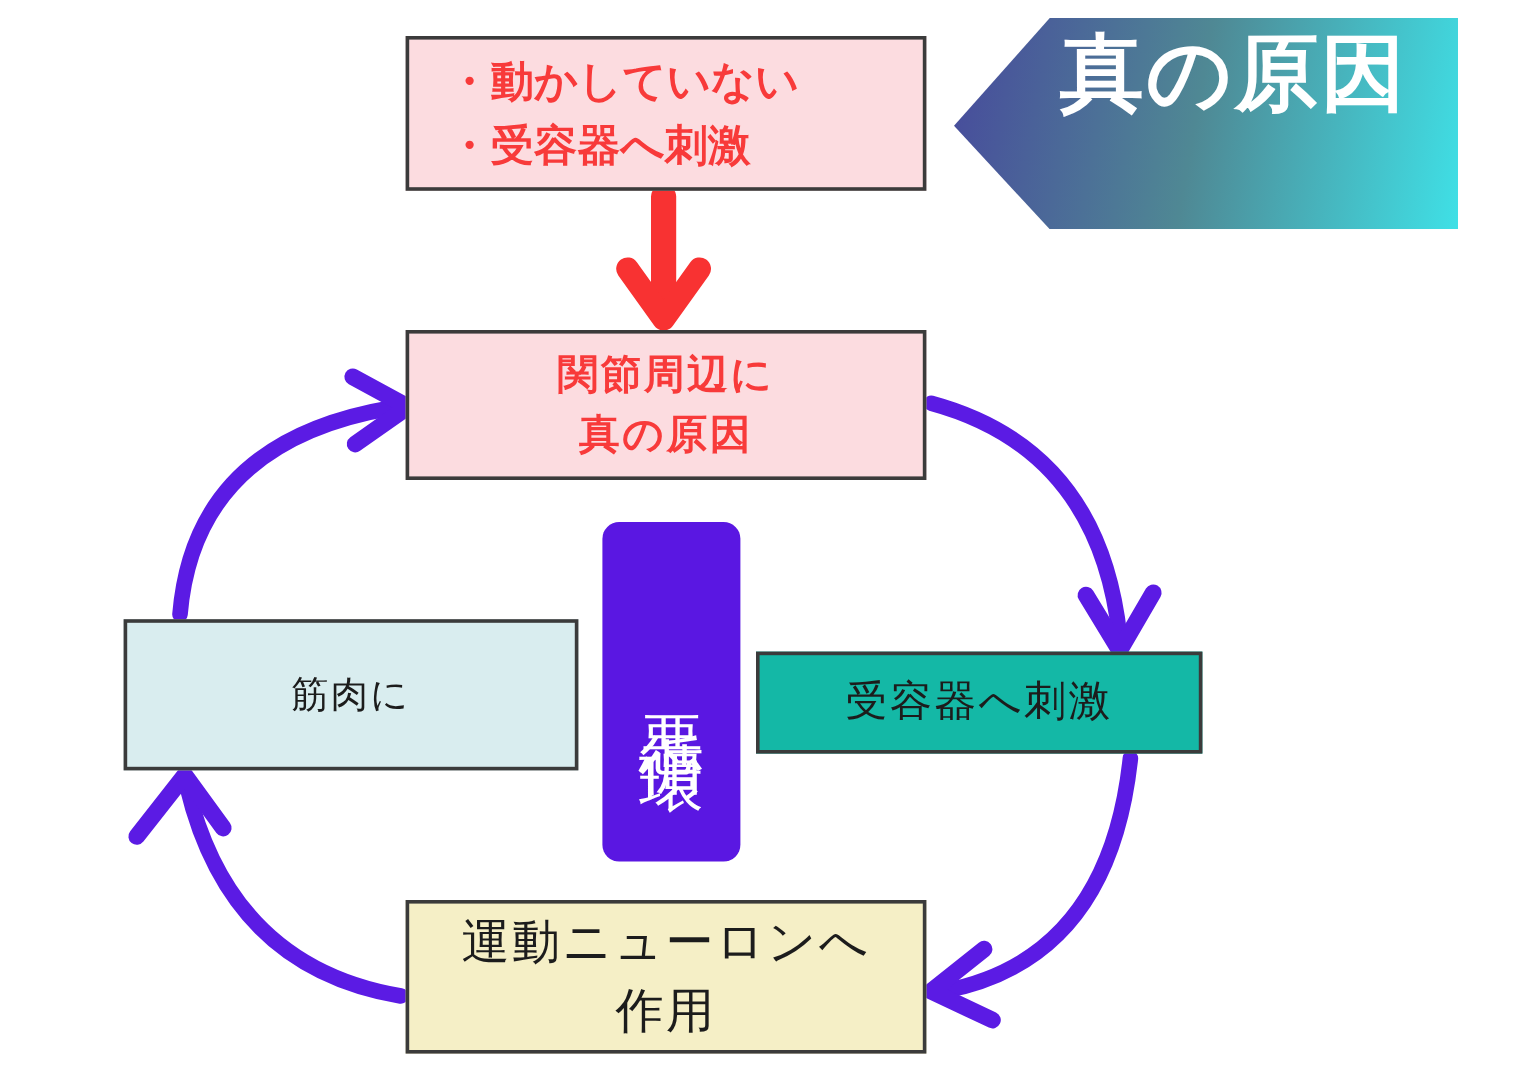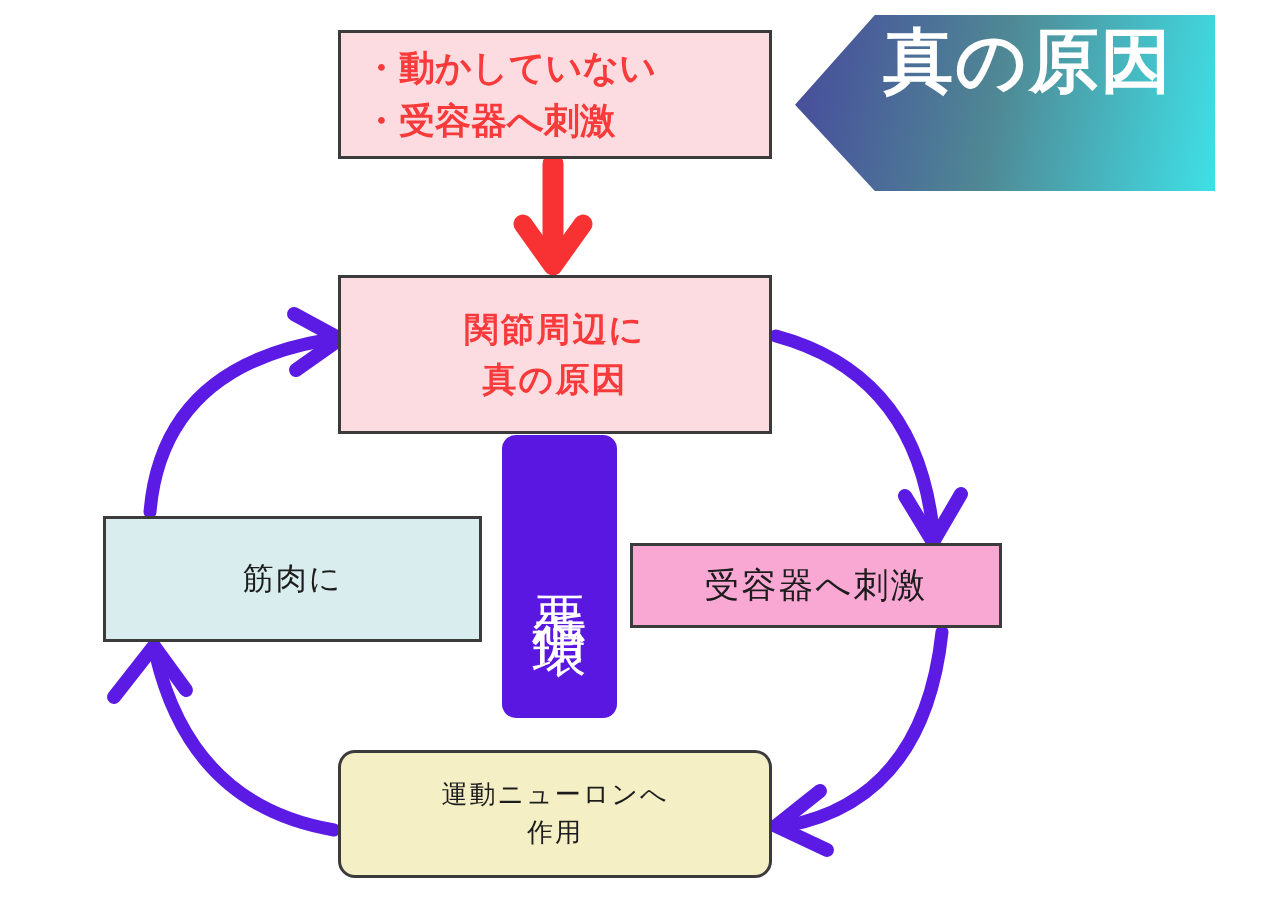--- a/index.html
+++ b/index.html
@@ -16,42 +16,42 @@
     align-items:center;justify-content:center;
     border:3px solid #3b3b3b;
     box-sizing:border-box;
     text-align:center;
     line-height:1.45;
   }
   .box-cause{
     left:338px;top:30px;width:434px;height:129px;
     background:#fcdce0;
     color:#f83a3a;font-weight:bold;font-size:36px;
-    align-items:flex-start;padding-left:22px;
+    align-items:flex-start;padding-left:32px;
   }
   .box-stress{
-    left:338px;top:275px;width:434px;height:159px;
+    left:338px;top:275px;width:434px;height:125px;
     background:#fcdce0;
     color:#f83a3a;font-weight:bold;font-size:34px;
     letter-spacing:2px;
   }
   .box-muscle{
     left:103px;top:516px;width:379px;height:126px;
     background:#d9edef;
     color:#1c1c1c;font-size:31px;letter-spacing:2px;gap:16px;
   }
   .box-receptor{
     left:630px;top:543px;width:372px;height:85px;
-    background:#f9a8d4;
+    background:#14b8a6;
     color:#1c1c1c;font-size:35px;letter-spacing:2px;
   }
   .box-neuron{
     left:338px;top:750px;width:434px;height:128px;
     background:#f5efc6;
-    color:#1c1c1c;font-size:26px;letter-spacing:2px;border-radius:17px;
+    color:#1c1c1c;font-size:40px;letter-spacing:2px;
   }
   .box-center{
     left:502px;top:435px;width:115px;height:283px;
     background:#5a17e2;
     border:none;border-radius:14px;
     color:#ffffff;
     font-family:"Liberation Serif","DejaVu Serif",serif;
     font-size:54px;
   }
   .vertical-text{

